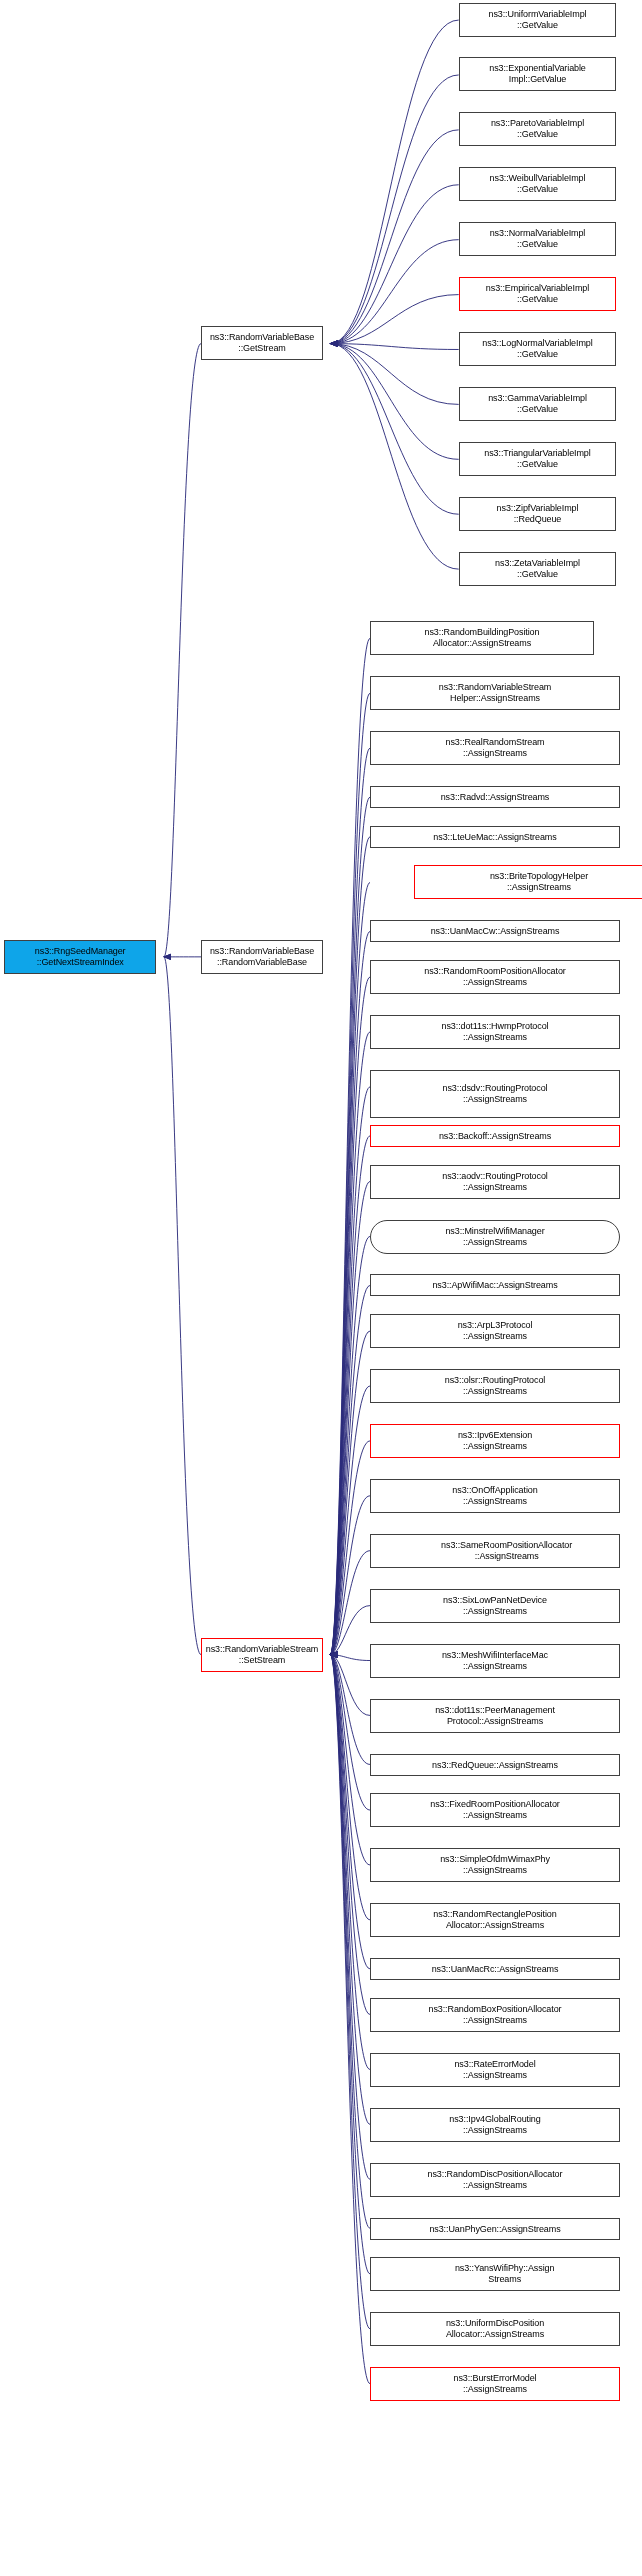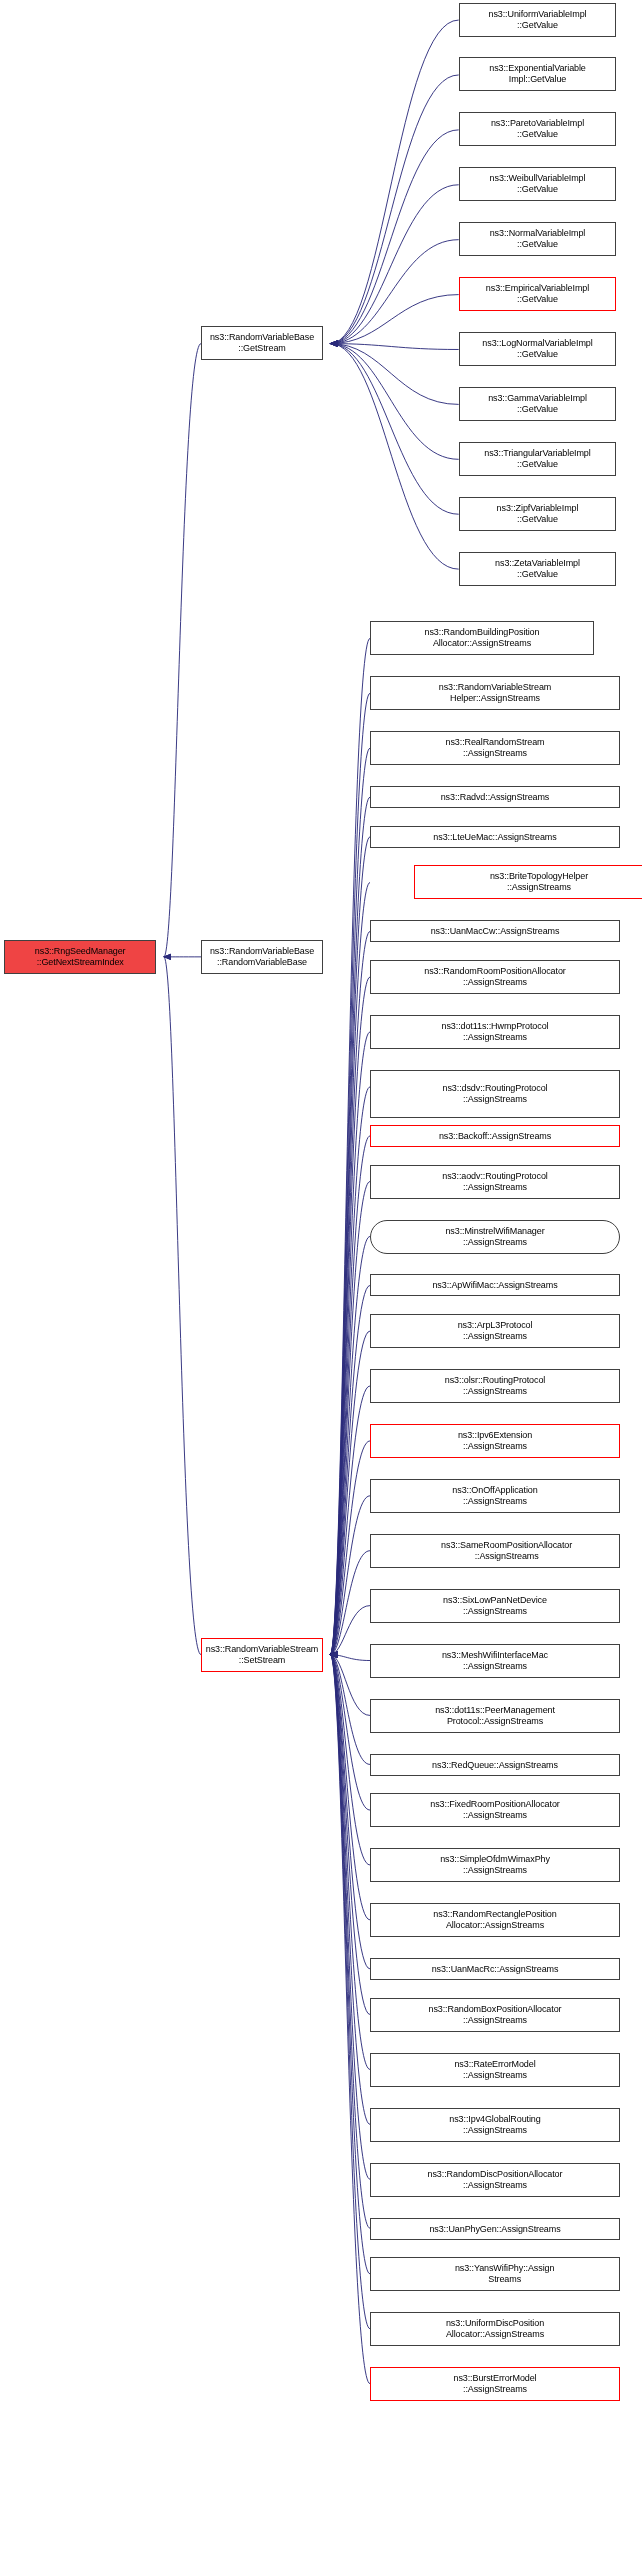--- a/index.html
+++ b/index.html
@@ -2,21 +2,21 @@
 <html style="font-size:13.5px"><head>
 <meta charset="utf-8">
 <style>
   html,body{margin:0;padding:0;background:#ffffff;}
   body{font-family:"Liberation Sans","DejaVu Sans",sans-serif;}
   #canvas{position:relative;width:642px;height:2576px;background:#ffffff;overflow:hidden;}
   svg#edges{position:absolute;left:0;top:0;width:642px;height:2576px;pointer-events:none;}
   .node{position:absolute;box-sizing:border-box;display:flex;align-items:center;justify-content:center;
         text-align:center;font-size:9px;line-height:10.6px;color:#000000;
         border:0.8px solid #404040;background:#ffffff;padding:0.8px 1.7px;white-space:pre-line;letter-spacing:-0.1px;}
-  .node.root{background:#ef4444;border:0.8px solid #404040;}
+  .node.root{background:#0ea5e9;border:0.8px solid #404040;}
   .node.hl{border:0.8px solid #ff0000;}
   .node span{display:block;width:100%;}
 </style>
 </head>
 <body>
 
 <div id="canvas">
   <svg id="edges" xmlns="http://www.w3.org/2000/svg" viewBox="0 0 760 3048" width="642" height="2576">
     <defs>
       <marker id="arrow" markerWidth="10" markerHeight="8" refX="9" refY="4" orient="auto" markerUnits="userSpaceOnUse">
@@ -96,21 +96,21 @@
 ::GetValue</span></div>
       <div class="node hl" style="left: 459px; top: 277px; width: 157px; height: 34px;"><span>ns3::EmpiricalVariableImpl
 ::GetValue</span></div>
       <div class="node" style="left: 459px; top: 332px; width: 157px; height: 34px;"><span>ns3::LogNormalVariableImpl
 ::GetValue</span></div>
       <div class="node" style="left: 459px; top: 387px; width: 157px; height: 34px;"><span>ns3::GammaVariableImpl
 ::GetValue</span></div>
       <div class="node" style="left: 459px; top: 442px; width: 157px; height: 34px;"><span>ns3::TriangularVariableImpl
 ::GetValue</span></div>
       <div class="node" style="left: 459px; top: 497px; width: 157px; height: 34px;"><span>ns3::ZipfVariableImpl
-::GetValue</span></div>
+::RedQueue</span></div>
       <div class="node" style="left: 459px; top: 552px; width: 157px; height: 34px;"><span>ns3::ZetaVariableImpl
 ::GetValue</span></div>
       <div class="node" style="left: 370px; top: 621px; width: 224px; height: 34px;"><span>ns3::RandomBuildingPosition
 Allocator::AssignStreams</span></div>
       <div class="node" style="left: 370px; top: 676px; width: 250px; height: 34px;"><span>ns3::RandomVariableStream
 Helper::AssignStreams</span></div>
       <div class="node" style="left: 370px; top: 731px; width: 250px; height: 34px;"><span>ns3::RealRandomStream
 ::AssignStreams</span></div>
       <div class="node" style="left: 370px; top: 786px; width: 250px; height: 22px;"><span>ns3::Radvd::AssignStreams</span></div>
       <div class="node" style="left: 370px; top: 826px; width: 250px; height: 22px;"><span>ns3::LteUeMac::AssignStreams</span></div>

